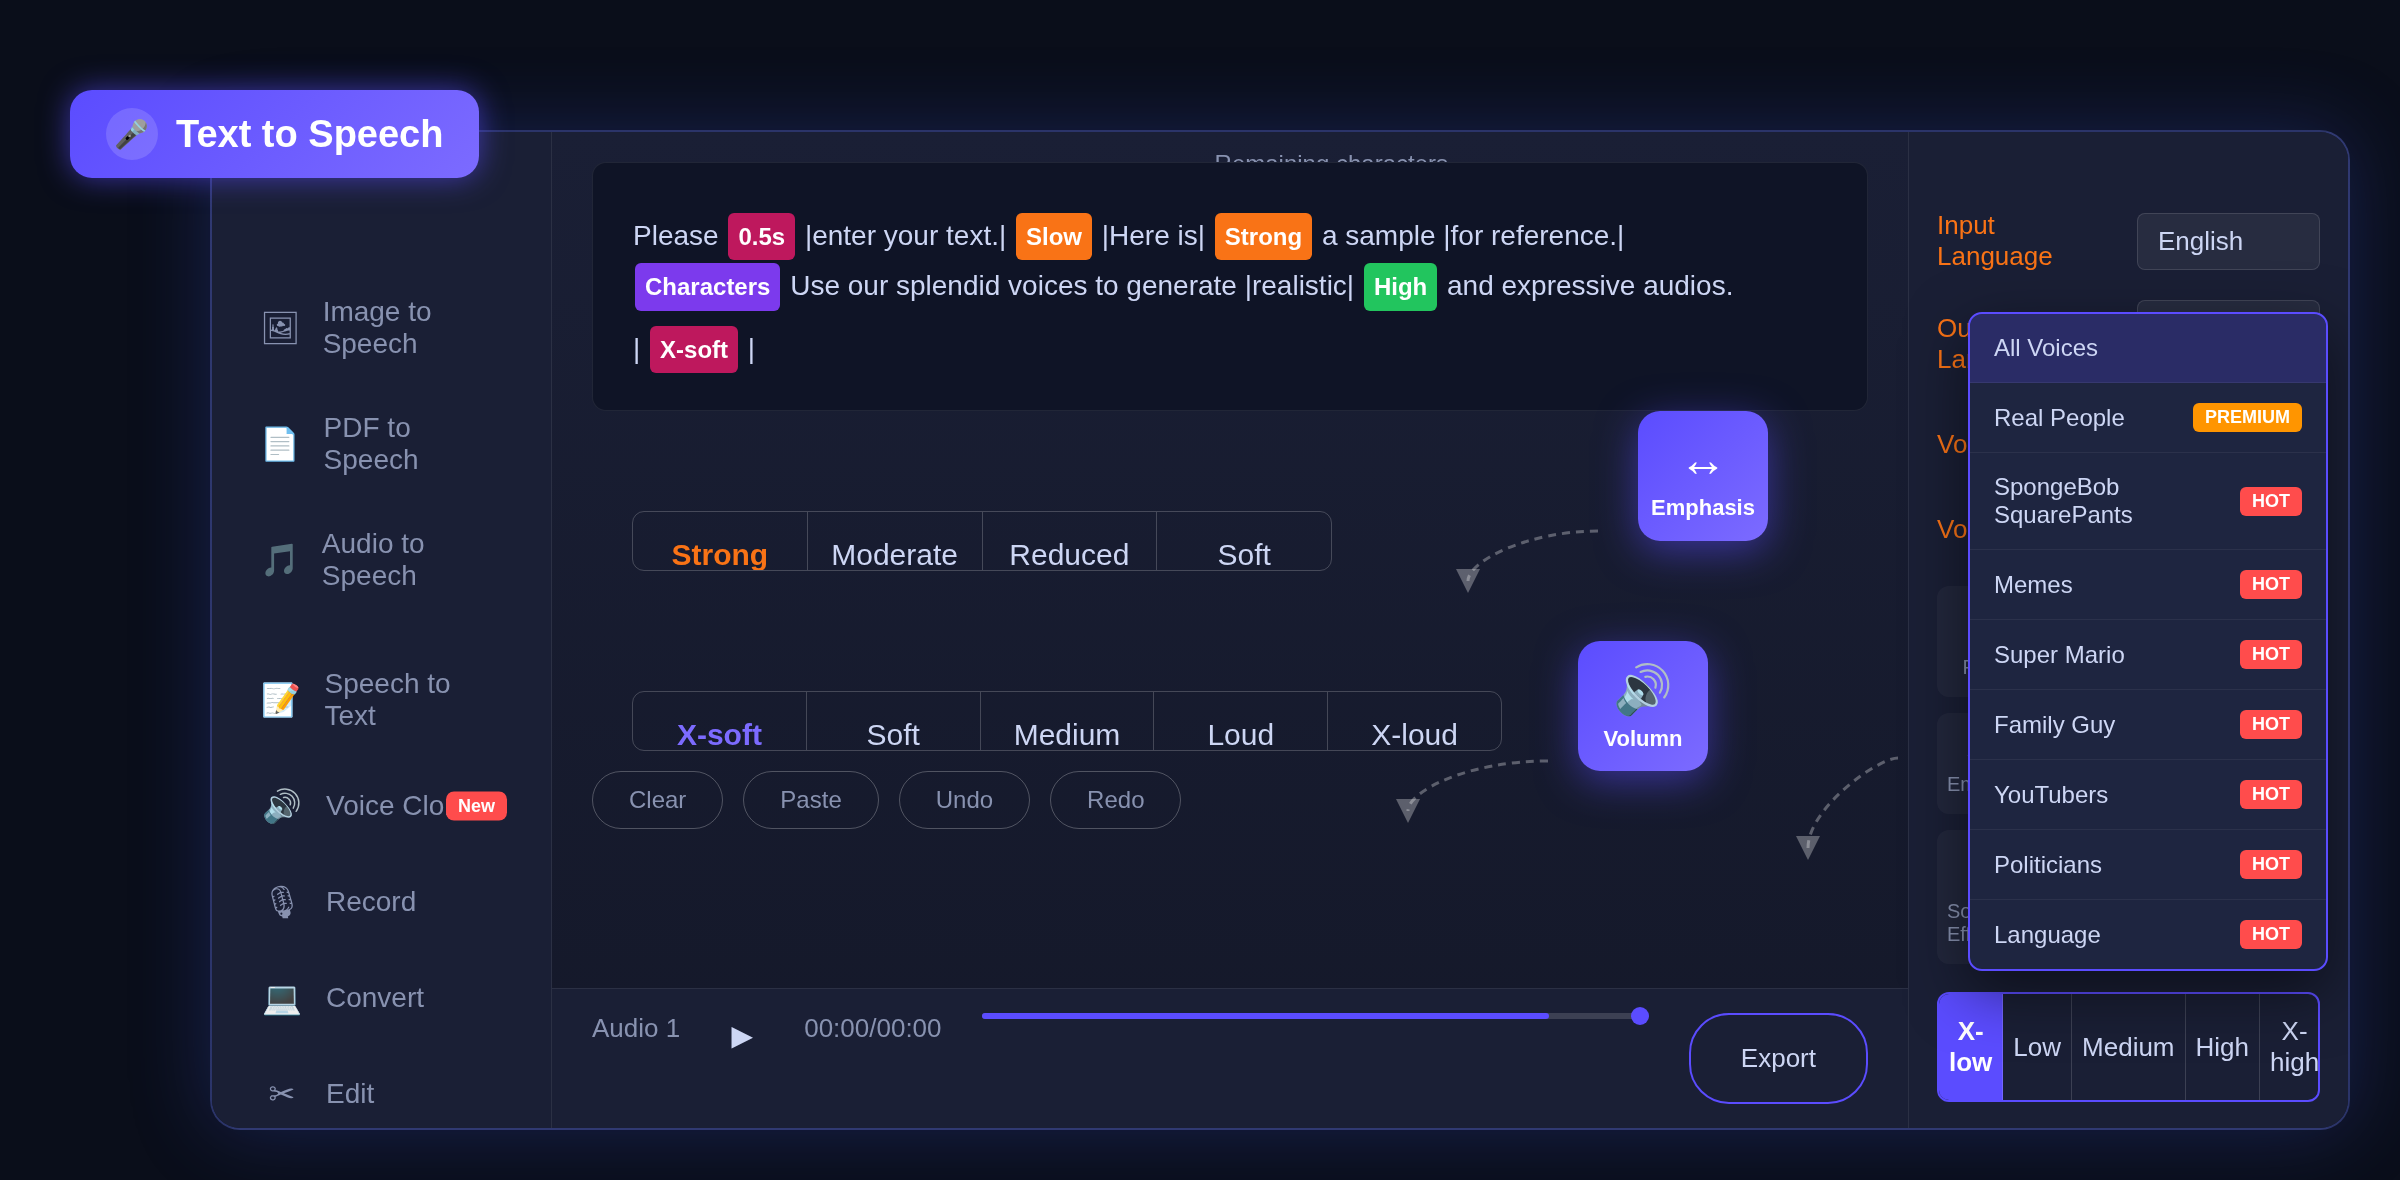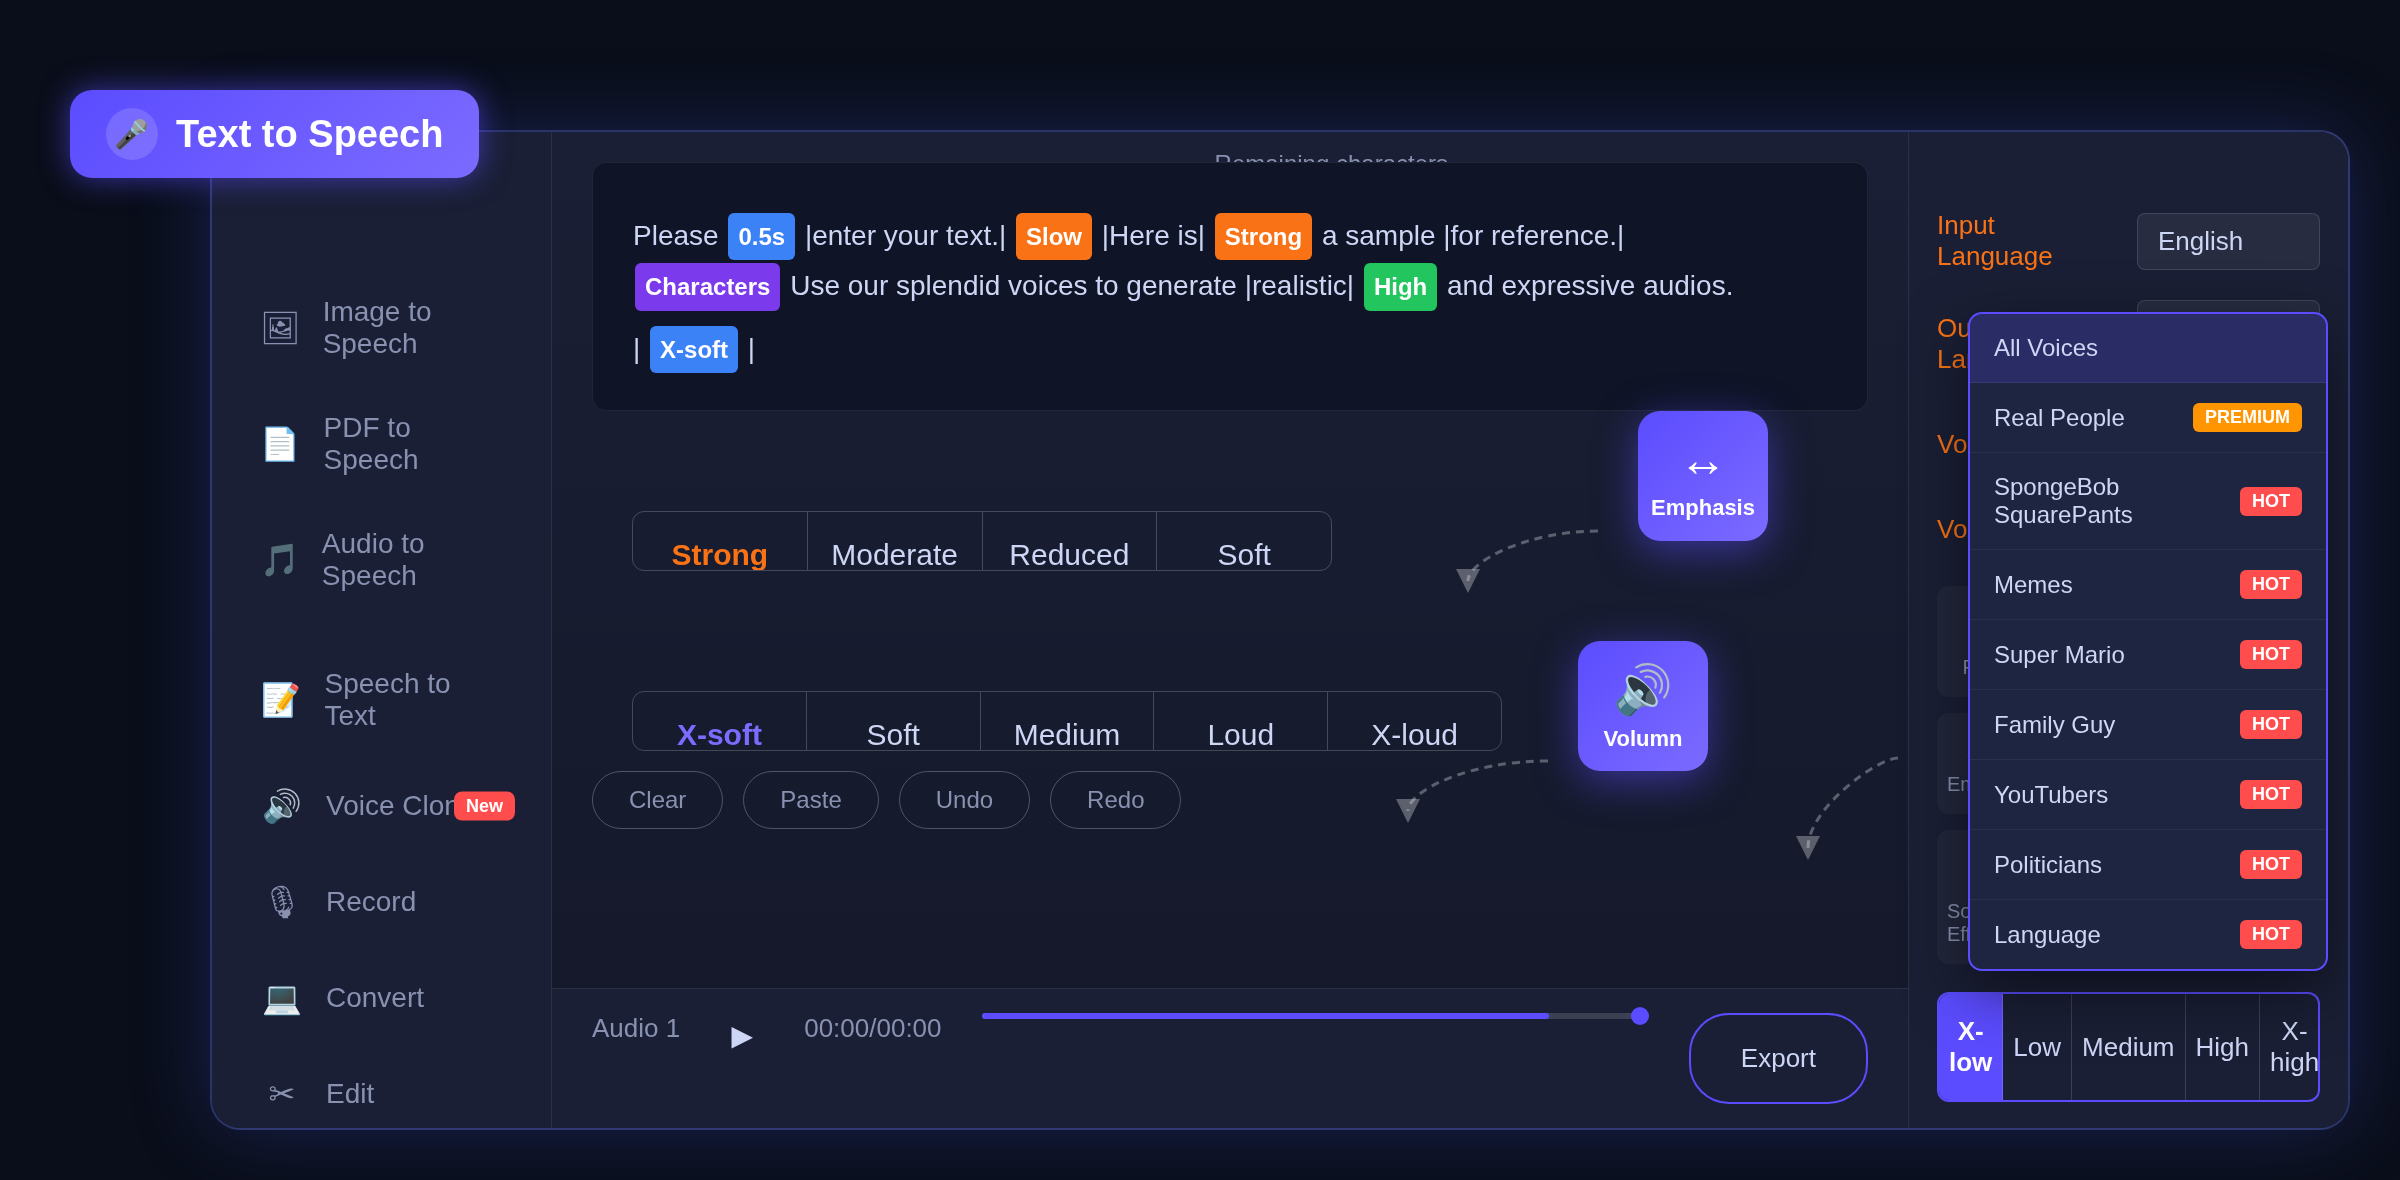--- a/index.html
+++ b/index.html
@@ -93,21 +93,21 @@
     .sidebar-item .icon-box {
       width: 44px;
       height: 44px;
       display: flex;
       align-items: center;
       justify-content: center;
       font-size: 32px;
     }
     .badge-new {
       position: absolute;
-      right: 24px;
+      right: 32px;
       top: 50%;
       transform: translateY(-50%);
       background: #ff4c4c;
       color: white;
       font-size: 18px;
       padding: 4px 12px;
       border-radius: 8px;
       font-weight: 600;
     }
     .sidebar-divider {
@@ -146,21 +146,21 @@
     }
 
     .inline-tag {
       display: inline-block;
       border-radius: 6px;
       padding: 2px 10px;
       font-size: 24px;
       font-weight: 600;
       margin: 0 2px;
     }
-    .tag-blue { background: #3b82f6; color: white; margin-top: 14px; }
+    .tag-blue { background: #be185d; color: white; margin-top: 14px; }
     .tag-orange { background: #f97316; color: white; }
     .tag-purple { background: #7c3aed; color: white; }
     .tag-green { background: #22c55e; color: white; }
 
     .options-row {
       display: flex;
       gap: 0;
       border: 1px solid rgba(255,255,255,0.2);
       border-radius: 12px;
       overflow: hidden;

